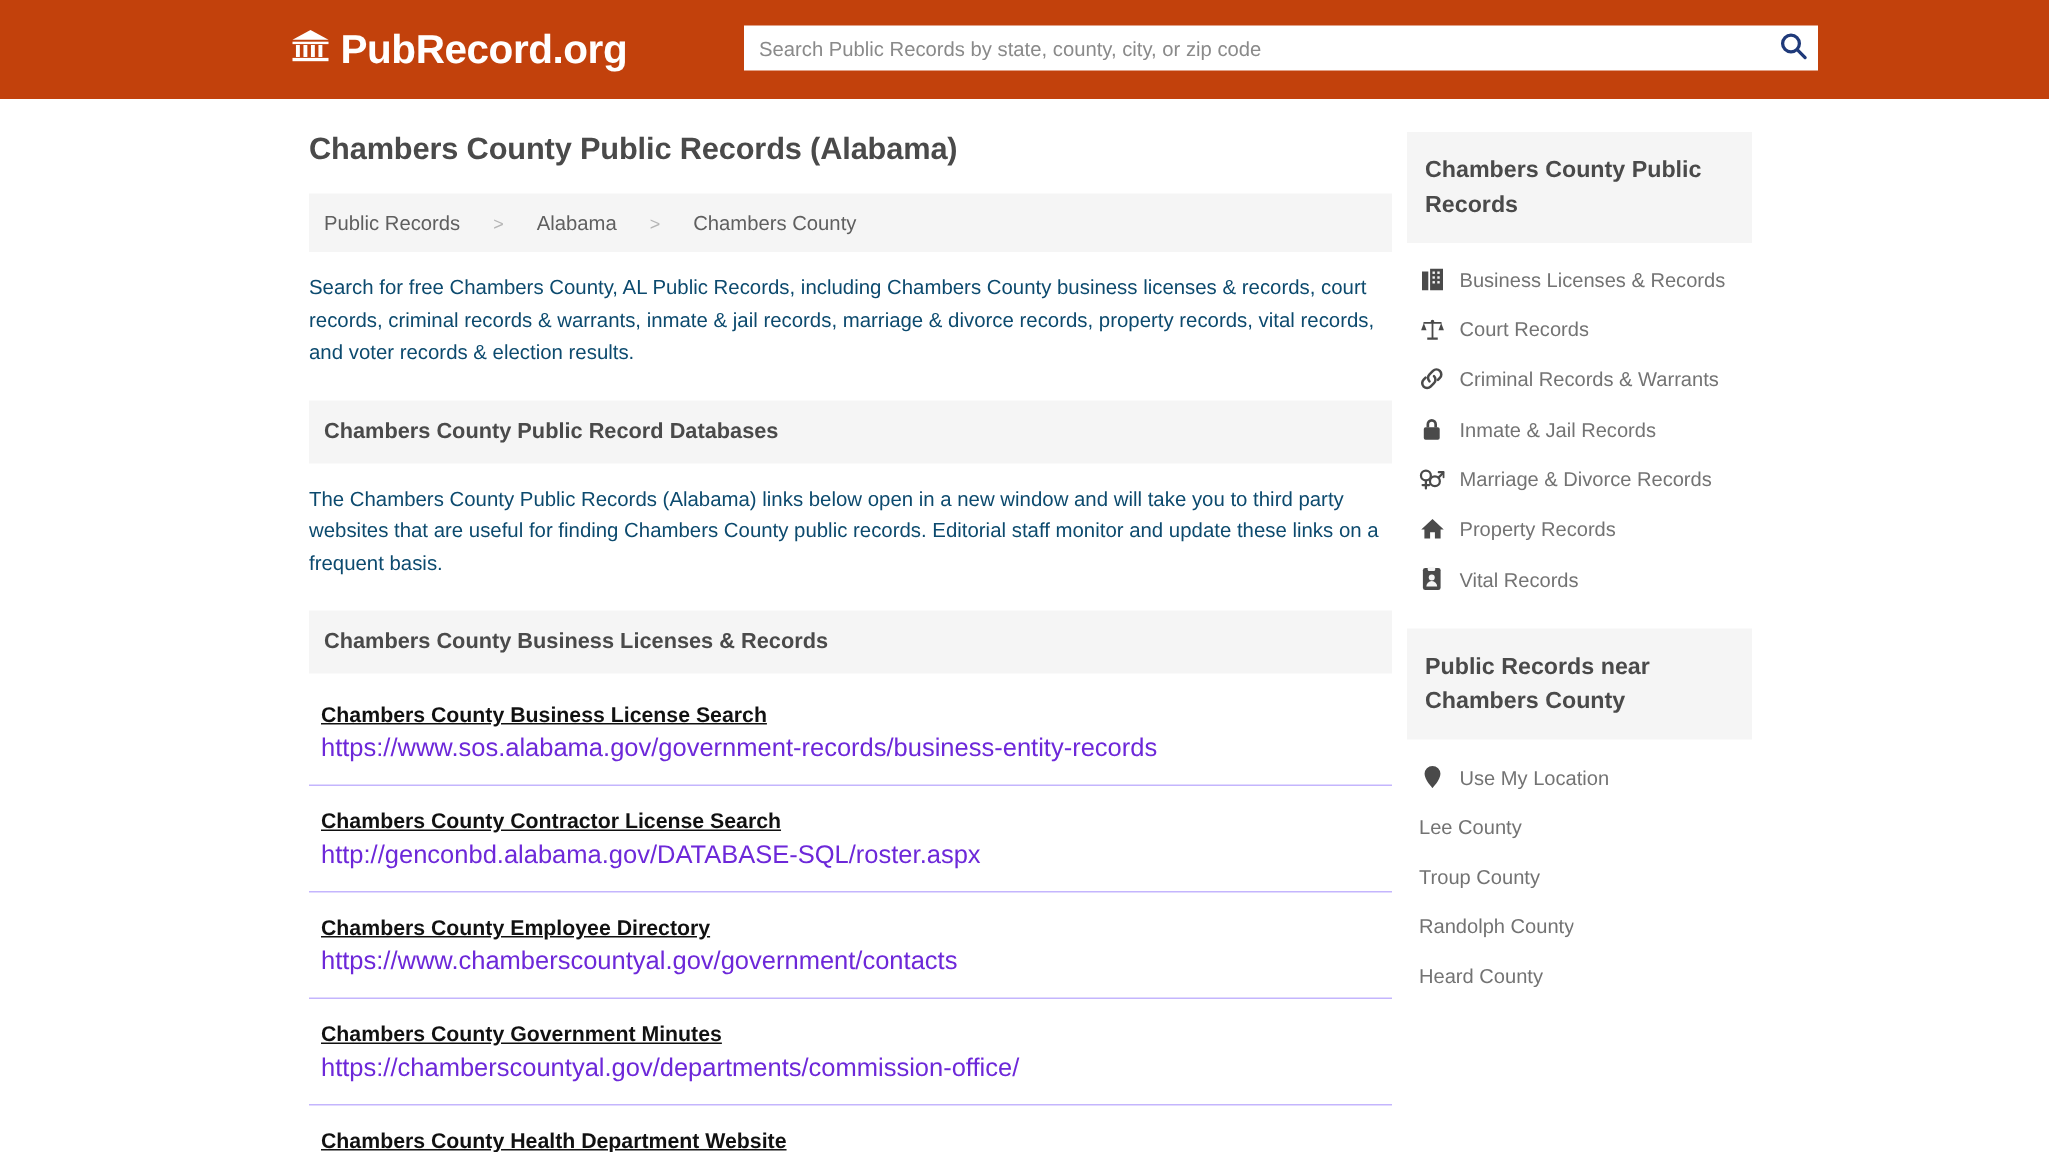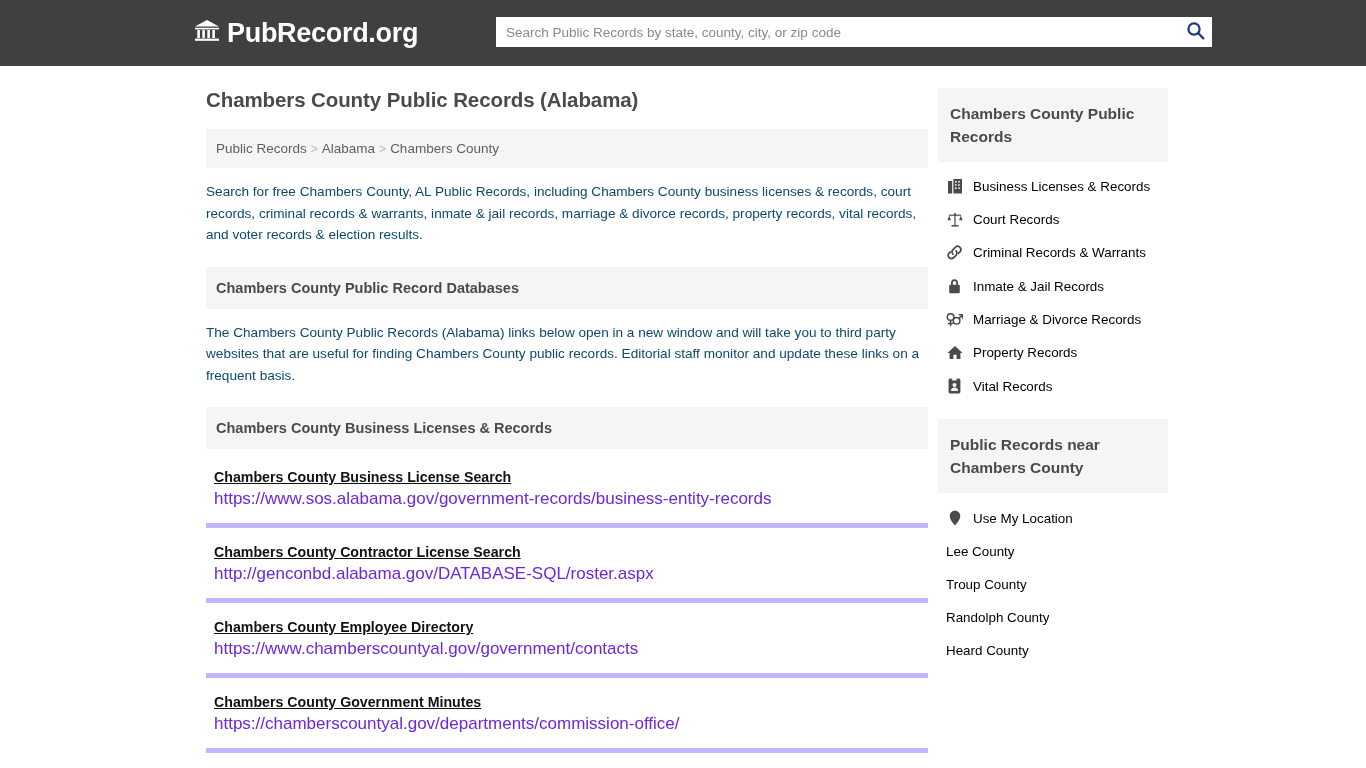--- a/index.html
+++ b/index.html
@@ -7,21 +7,21 @@
     margin: 0; padding: 0;
     width: 1366px; height: 768px;
     overflow: hidden;
     background: #ffffff;
     font-family: "Liberation Sans", sans-serif;
   }
 
   
   .site-header {
     height: 66px;
-    background: #404040;
+    background: #c2410c;
     display: flex;
     align-items: center;
     position: relative;
   }
   .brand {
     position: absolute;
     left: 194px;
     display: flex;
     align-items: center;
     gap: 7px;
@@ -116,21 +116,21 @@
     background: #f5f5f5;
     padding: 12px 10px;
     margin: 0 0 0 8px;
     width: 722px;
   }
   .breadcrumb {
     font-size: 13.5px;
     color: #5f5f5f;
     display: flex;
     align-items: center;
-    gap: 4px;
+    gap: 22px;
   }
   .breadcrumb a {
     color: #5f5f5f;
     text-decoration: none;
   }
   .breadcrumb .sep { color: #b5b5b5; font-size: 12px; }
 
   .para {
     font-size: 13.6px;
     line-height: 21.5px;
@@ -146,21 +146,21 @@
     width: 722px;
     font-size: 14.5px;
     font-weight: bold;
     color: #4a4a4a;
   }
 
   
   .link-list { margin: 0 0 0 8px; width: 722px; }
   .link-item {
     padding: 15px 0 14px 8px;
-    border-bottom: 5px solid #c4b5fd;
+    border-bottom: 1px solid #c4b5fd;
   }
   .link-item:first-child { padding-top: 19px; }
   .link-title {
     display: inline-block;
     font-size: 14.2px;
     font-weight: bold;
     color: #111111;
     text-decoration: underline;
     cursor: pointer;
   }
@@ -183,21 +183,21 @@
     color: #4a4a4a;
     line-height: 23px;
   }
   .card-list { padding: 8px 0 0 0; }
   .card-row {
     display: flex;
     align-items: center;
     gap: 10px;
     padding: 9px 12px 9px 8px;
     font-size: 13.4px;
-    color: #000000;
+    color: #737373;
     cursor: pointer;
     white-space: nowrap;
     overflow: hidden;
   }
   .card-row .ico {
     width: 17px;
     display: flex;
     align-items: center;
     justify-content: center;
     flex: 0 0 17px;

